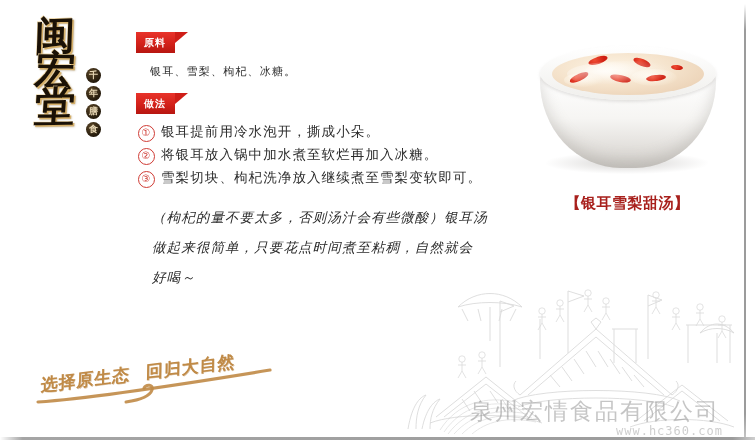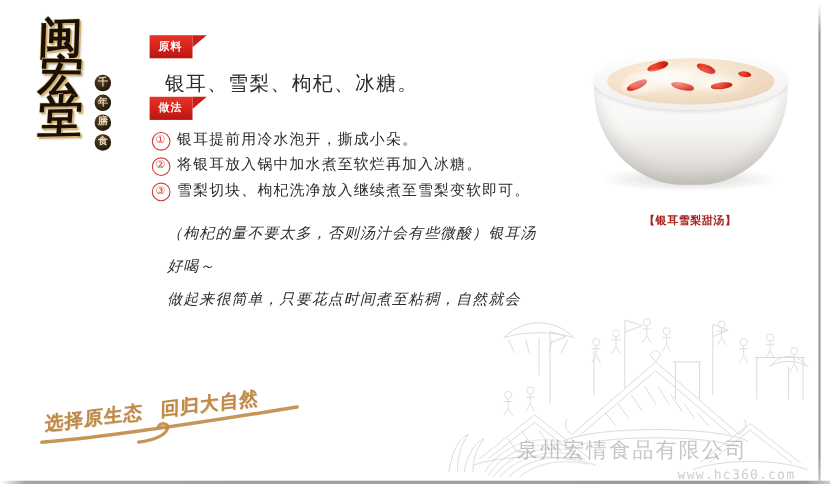--- a/index.html
+++ b/index.html
@@ -108,27 +108,27 @@
     display: inline-block;
     vertical-align: top;
     width: 0; height: 0;
     border-top: 11px solid #cf1e17;
     border-bottom: 10px solid transparent;
     border-right: 13px solid transparent;
   }
 
   .ingredients {
     margin: 11px 0 0 14px;
-    font-size: 18px;
+    font-size: 11px;
     color: #2b2b2b;
     letter-spacing: 1.2px;
     font-family: "DejaVu Sans", "Liberation Sans", sans-serif;
   }
 
-  .banner-row2 { }
+  .banner-row2 { margin-top: 14px; }
 
   .steps { margin: 9px 0 0 2px; }
   .step {
     display: flex;
     align-items: flex-start;
     margin-bottom: 4px;
     font-size: 13.5px;
     color: #2b2b2b;
     letter-spacing: 1.1px;
   }
@@ -213,21 +213,21 @@
     background: radial-gradient(ellipse at 40% 40%, rgba(255,250,240,.95), rgba(244,226,201,.25) 75%);
     border-radius: 50%;
   }
 
   .dish-caption {
     position: absolute;
     left: 0; top: 168px;
     width: 215px;
     text-align: center;
     font-family: "DejaVu Serif", "Liberation Serif", serif;
-    font-size: 10px;
+    font-size: 15px;
     font-weight: bold;
     color: #a8201c;
     letter-spacing: 0.5px;
   }
 
   
   .bg-illustration {
     position: absolute;
     left: 400px;
     bottom: 8px;
@@ -258,21 +258,21 @@
     text-shadow: 0.6px 0.6px 0 rgba(180,130,70,.5);
   }
   .call-text .gap { display:inline-block; width:16px; }
 
   
   .wm-company {
     position: absolute;
     left: 470px;
     top: 396px;
     font-family: "DejaVu Sans", "Liberation Sans", sans-serif;
-    font-size: 19px;
+    font-size: 23px;
     letter-spacing: 2px;
     color: rgba(150,150,150,.55);
     white-space: nowrap;
   }
   .wm-url {
     position: absolute;
     left: 585px;
     top: 408px;
     font-family: "DejaVu Sans Mono", "Liberation Mono", monospace;
     font-size: 16px;
@@ -344,22 +344,22 @@
         <span class="step-text">将银耳放入锅中加水煮至软烂再加入冰糖。</span>
       </div>
       <div class="step">
         <span class="step-num">③</span>
         <span class="step-text">雪梨切块、枸杞洗净放入继续煮至雪梨变软即可。</span>
       </div>
     </div>
 
     <div class="note">
       <div class="note-line">（枸杞的量不要太多，否则汤汁会有些微酸）银耳汤</div>
+      <div class="note-line">做起来很简单，只要花点时间煮至粘稠，自然就会</div>
       <div class="note-line">好喝～</div>
-      <div class="note-line">做起来很简单，只要花点时间煮至粘稠，自然就会</div>
     </div>
   </div>
 
   <div class="dish">
     <div class="bowl-wrap">
       <div class="bowl-shadow"></div>
       <div class="bowl-body"></div>
       <div class="bowl-rim"></div>
       <div class="soup">
         <div class="fungus" style="left:22%;top:22%;width:36%;height:44%;"></div>

